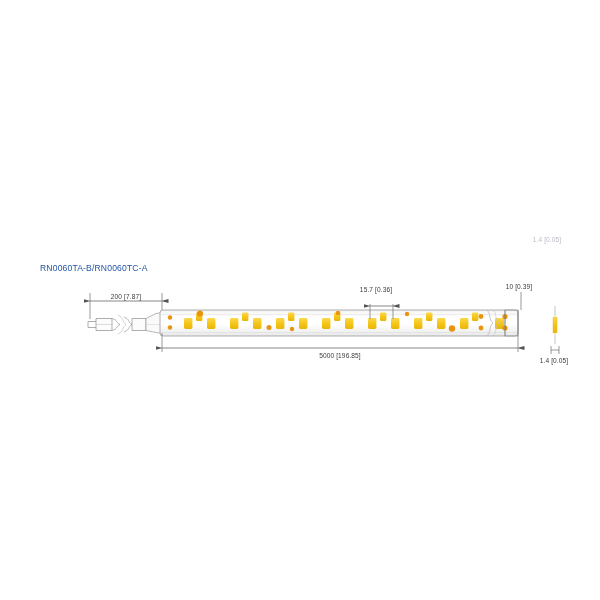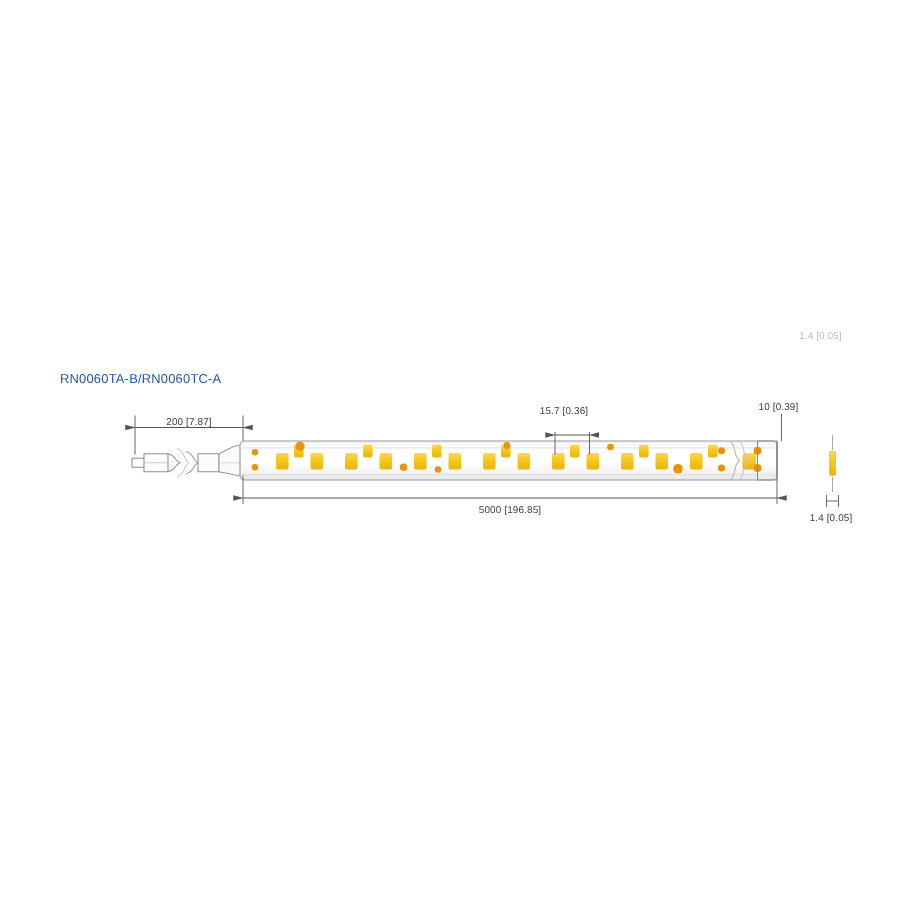--- a/index.html
+++ b/index.html
@@ -3,21 +3,21 @@
 <meta charset="utf-8">
 <style>
   html,body{margin:0;padding:0;}
   body{
     width:600px;height:600px;
     background:#ffffff;
     font-family:"Liberation Sans",sans-serif;
     overflow:hidden;
     position:relative;
   }
-  #stage{position:absolute;left:0;top:0;width:600px;height:484px;}
+  #stage{position:absolute;left:0;top:16px;width:600px;height:484px;}
   svg{display:block;}
   .dimtxt{
     font-family:"Liberation Sans",sans-serif;
     font-size:6.6px;
     fill:#3b3b3b;
     letter-spacing:0.1px;
   }
   .dimtxt-faint{
     font-family:"Liberation Sans",sans-serif;
     font-size:6.6px;

